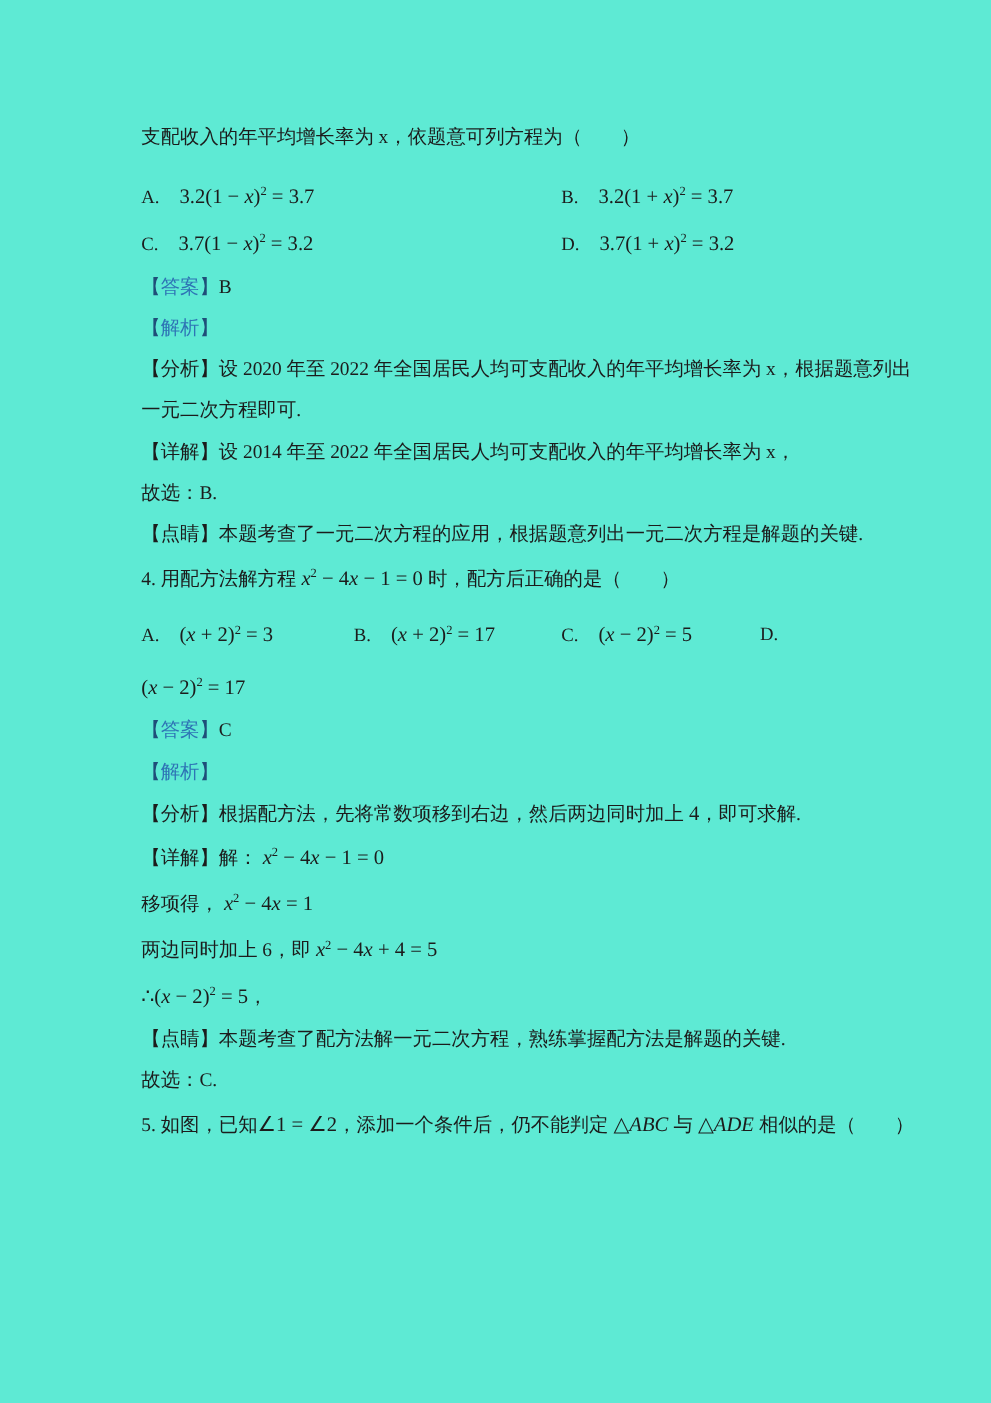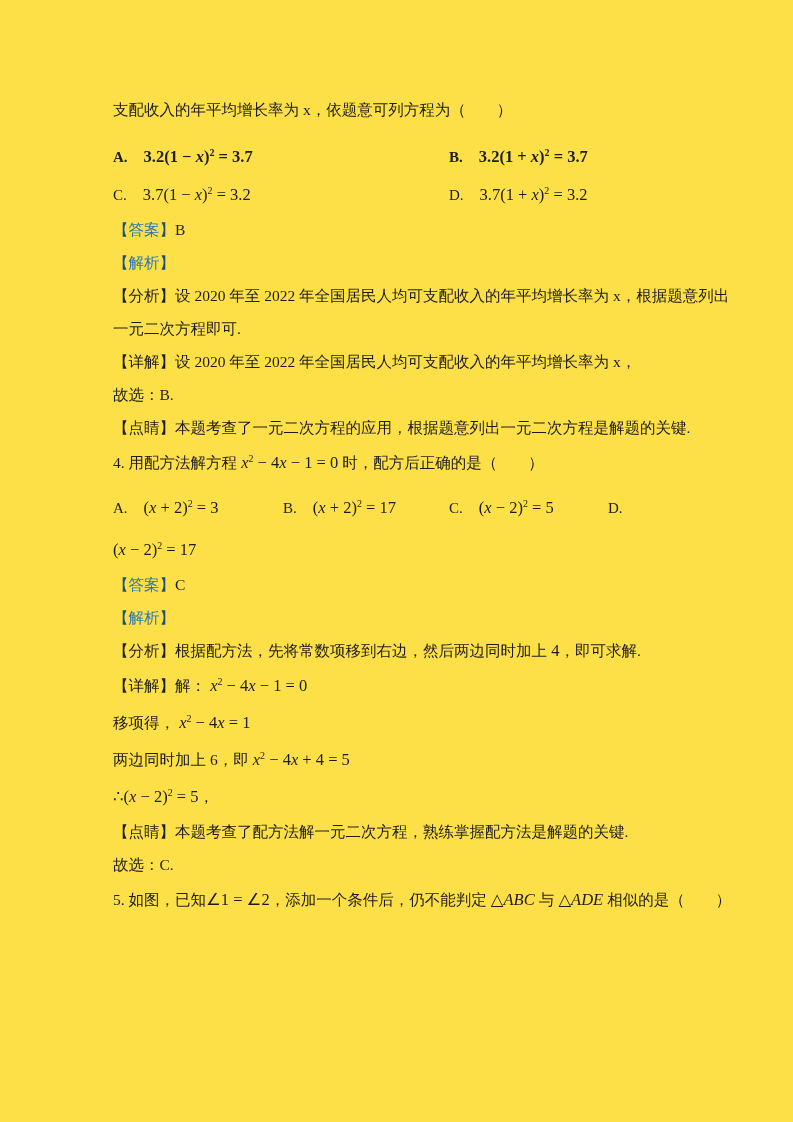--- a/index.html
+++ b/index.html
@@ -1,33 +1,33 @@
 <!DOCTYPE html>
 <html><head>
 <meta charset="utf-8">
 <style>
   html,body{margin:0;padding:0;}
   body{
     width:793px;height:1122px;background:#ffffff;
     font-family:"Liberation Serif", serif;
     color:#1c1c1c;
   }
-  .page{position:relative;width:793px;height:1122px;background:#fde047;overflow:hidden;}
+  .page{position:relative;width:793px;height:1122px;background:#5eead4;overflow:hidden;}
   .content{position:absolute;left:113px;top:93px;width:570px;}
   .line{
     font-size:15.5px;height:33px;line-height:33px;white-space:nowrap;
   }
   .fx{height:37px;line-height:37px;}
   .optrow{position:relative;height:36px;line-height:36px;}
   .optrow .cell{position:absolute;top:0;white-space:nowrap;}
   .off0{left:0;}
   .off170{left:170px;}
   .off334{left:336px;}
   .off495{left:495px;}
-  .mt13{margin-top:13px;font-weight:bold;}
+  .mt13{margin-top:13px;}
   .mt8{margin-top:8px;}
   .mt4{margin-top:4px;}
   .mt2{margin-top:2px;text-decoration:underline;}
   .h38{height:38px;line-height:38px;}
   .seg{}
   .math{font-family:"Liberation Serif", serif;font-size:16.5px;}
   .math i{font-style:italic;}
   sup.seg{font-size:10px;line-height:0;vertical-align:super;font-family:"Liberation Serif", serif;}
   .latin{font-family:"Liberation Serif", serif;}
   .bracket{color:#1f4e79;}
@@ -49,21 +49,21 @@
 
     <div class="line optrow mt2">
       <span class="cell off0"><span class="seg opt">C.</span><span class="seg math">3.7(1 − <i>x</i>)</span><sup class="seg math">2</sup><span class="seg math"> = 3.2</span></span>
       <span class="cell off334"><span class="seg opt">D.</span><span class="seg math">3.7(1 + <i>x</i>)</span><sup class="seg math">2</sup><span class="seg math"> = 3.2</span></span>
     </div>
 
     <div class="line"><span class="seg bracket">【</span><span class="seg blue">答案</span><span class="seg bracket">】</span><span class="seg latin">B</span></div>
     <div class="line"><span class="seg bracket">【</span><span class="seg blue">解析</span><span class="seg bracket">】</span></div>
     <div class="line"><span class="seg">【分析】设 2020 年至 2022 年全国居民人均可支配收入的年平均增长率为</span><span class="seg latin"> x</span><span class="seg">，根据题意列出</span></div>
     <div class="line"><span class="seg">一元二次方程即可.</span></div>
-    <div class="line"><span class="seg">【详解】设 2020 年至 2022 年全国居民人均可支配收入的年平均增长率为</span><span class="seg latin"> x</span><span class="seg">，</span></div>
+    <div class="line"><span class="seg">【详解】设 2014 年至 2022 年全国居民人均可支配收入的年平均增长率为</span><span class="seg latin"> x</span><span class="seg">，</span></div>
     <div class="line"><span class="seg">故选：B.</span></div>
     <div class="line"><span class="seg">【点睛】本题考查了一元二次方程的应用，根据题意列出一元二次方程是解题的关键.</span></div>
 
     <div class="line fx"><span class="seg">4. 用配方法解方程</span><span class="seg math"> <i>x</i></span><sup class="seg math">2</sup><span class="seg math"> − 4<i>x</i> − 1 = 0 </span><span class="seg">时，配方后正确的是（　　）</span></div>
 
     <div class="line optrow mt8 h38">
       <span class="cell off0"><span class="seg opt">A.</span><span class="seg math">(<i>x</i> + 2)</span><sup class="seg math">2</sup><span class="seg math"> = 3</span></span>
       <span class="cell off170"><span class="seg opt">B.</span><span class="seg math">(<i>x</i> + 2)</span><sup class="seg math">2</sup><span class="seg math"> = 17</span></span>
       <span class="cell off334"><span class="seg opt">C.</span><span class="seg math">(<i>x</i> − 2)</span><sup class="seg math">2</sup><span class="seg math"> = 5</span></span>
       <span class="cell off495"><span class="seg opt">D.</span></span>

